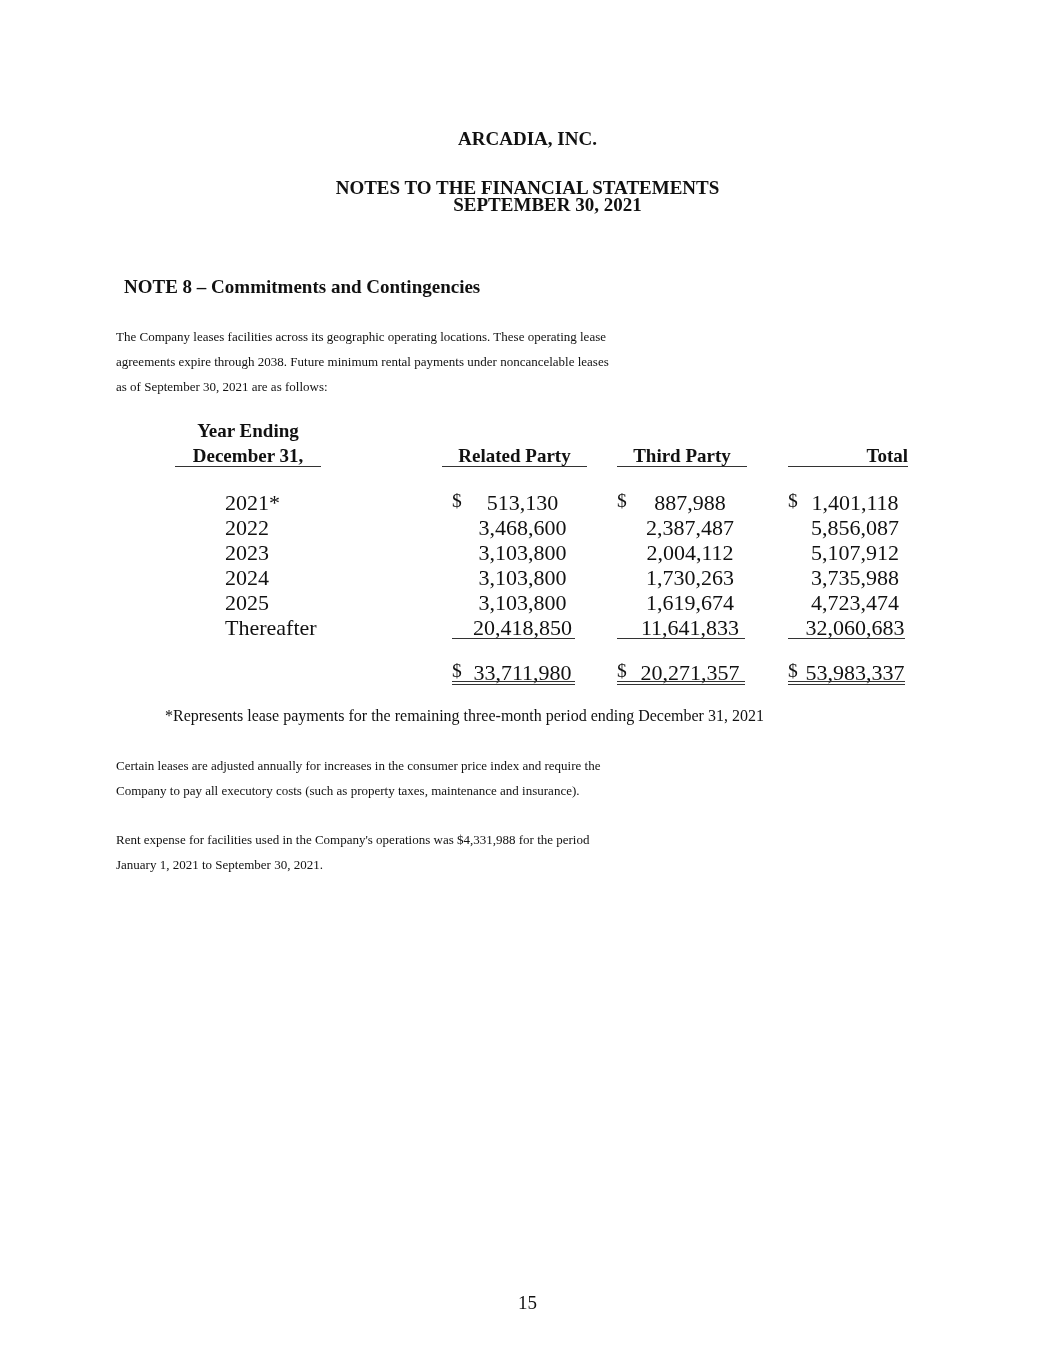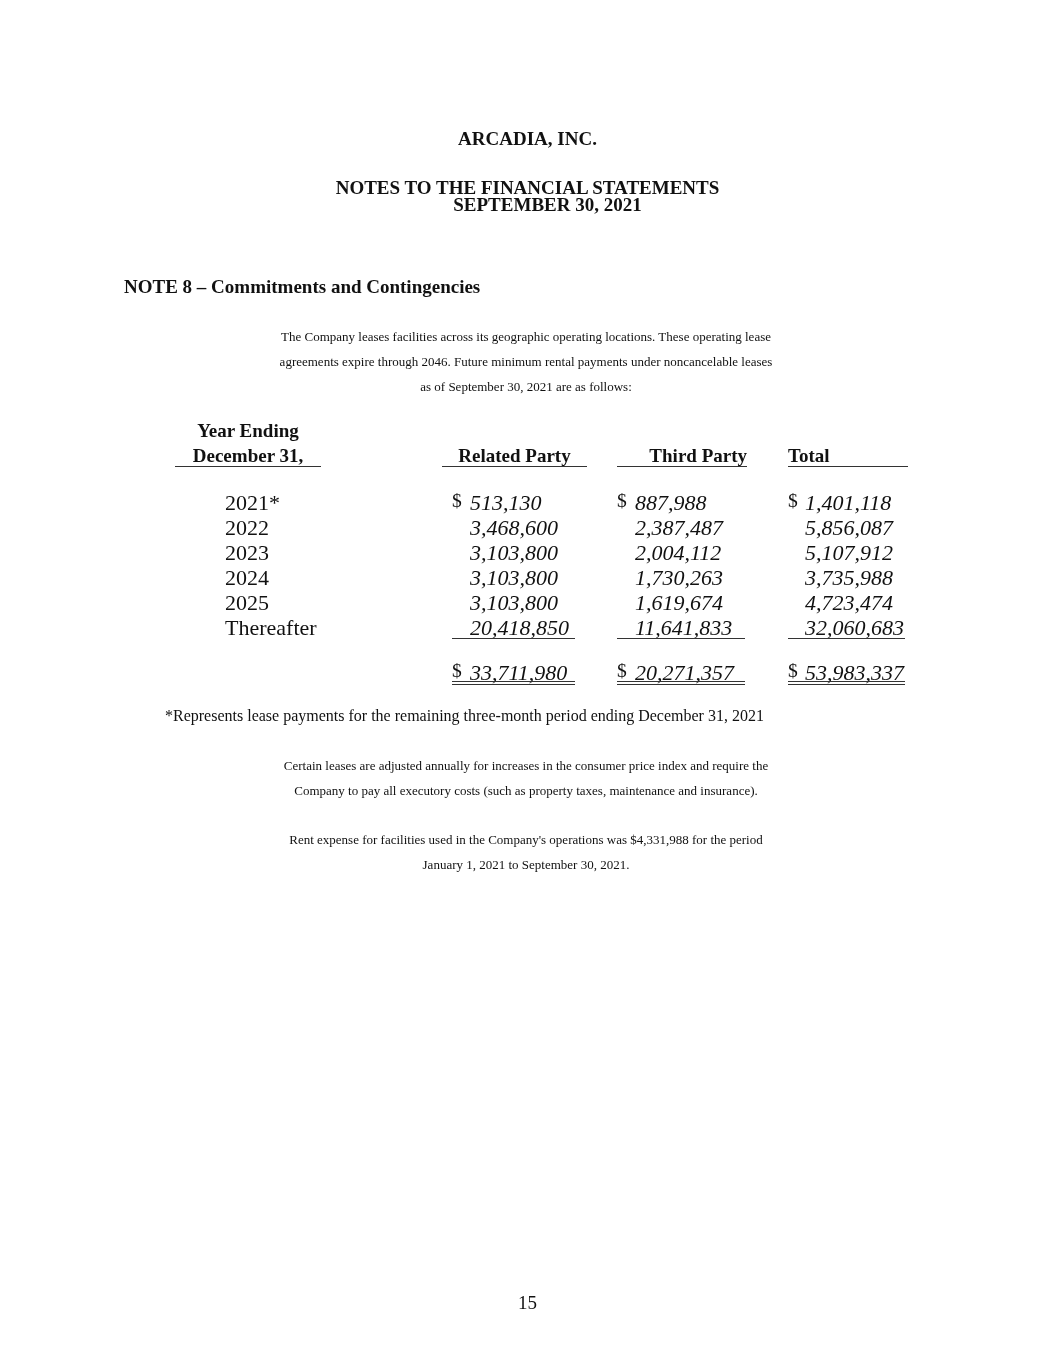--- a/index.html
+++ b/index.html
@@ -1,61 +1,61 @@
 <!DOCTYPE html>
 <html><head>
   <meta charset="utf-8">
   <style>
     html, body { margin: 0; padding: 0; background: #ffffff; }
     body {
       width: 1055px; height: 1365px; position: relative; overflow: hidden;
       font-family: "Liberation Serif", "DejaVu Serif", serif;
       color: #111;
     }
-    .abs { position: absolute; text-align: center; }
+    .abs { position: absolute; }
     .center { left: 0; width: 1055px; text-align: center; }
     .bold { font-weight: bold; }
     .h1 { font-size: 19px; }
     .body-text { font-size: 13px; line-height: 25px; left: 116px; width: 820px; }
     .line { display: block; white-space: nowrap; }
     .th { font-size: 19px; font-weight: bold; white-space: nowrap; }
     .uline { position: absolute; height: 1px; background: #333; }
     .cell { position: absolute; font-size: 22px; white-space: nowrap; }
-    .num { text-align: left; font-style: italic; }
+    .num { text-align: center; }
     .dollar { position: absolute; font-size: 19.5px; }
     .footnote { font-size: 16px; }
   </style>
 </head>
 <body>
 
 <div class="abs center bold h1" style="top:128px;">ARCADIA, INC.</div>
 <div class="abs center bold h1" style="top:177px;">NOTES TO THE FINANCIAL STATEMENTS</div>
 <div class="abs center bold h1" style="top:194px;margin-left:20px;">SEPTEMBER 30, 2021</div>
 
 <div class="abs bold h1" style="top:276px; left:124px;">NOTE 8 – Commitments and Contingencies</div>
 
 <div class="abs body-text" style="top:324px;">
   <span class="line">The Company leases facilities across its geographic operating locations.  These operating lease</span>
-  <span class="line">agreements expire through 2046.  Future minimum rental payments under noncancelable leases</span>
+  <span class="line">agreements expire through 2038.  Future minimum rental payments under noncancelable leases</span>
   <span class="line">as of September 30, 2021 are as follows:</span>
 </div>
 
 <div>
 
   <div class="abs th" style="top:420px; left:175px; width:146px; text-align:center;">Year Ending</div>
   <div class="abs th" style="top:445px; left:175px; width:146px; text-align:center;">December 31,</div>
   <div class="uline" style="top:466px; left:175px; width:146px;"></div>
 
   <div class="abs th" style="top:445px; left:442px; width:145px; text-align:center;">Related Party</div>
   <div class="uline" style="top:466px; left:442px; width:145px;"></div>
 
-  <div class="abs th" style="top:445px; left:617px; width:130px; text-align:right;">Third Party</div>
+  <div class="abs th" style="top:445px; left:617px; width:130px; text-align:center;">Third Party</div>
   <div class="uline" style="top:466px; left:617px; width:130px;"></div>
 
-  <div class="abs th" style="top:445px; left:788px; width:120px; text-align:left;">Total</div>
+  <div class="abs th" style="top:445px; left:788px; width:120px; text-align:right;">Total</div>
   <div class="uline" style="top:466px; left:788px; width:120px;"></div>
 
   <div>
     <div class="cell" style="top:490px; left:225px;">2021*</div>
     <div class="dollar" style="top:490px; left:452px;">$</div>
     <div class="cell num" style="top:490px; left:470px; width:105px;">513,130</div>
     <div class="dollar" style="top:490px; left:617px;">$</div>
     <div class="cell num" style="top:490px; left:635px; width:110px;">887,988</div>
     <div class="dollar" style="top:490px; left:788px;">$</div>
     <div class="cell num" style="top:490px; left:805px; width:100px;">1,401,118</div>

